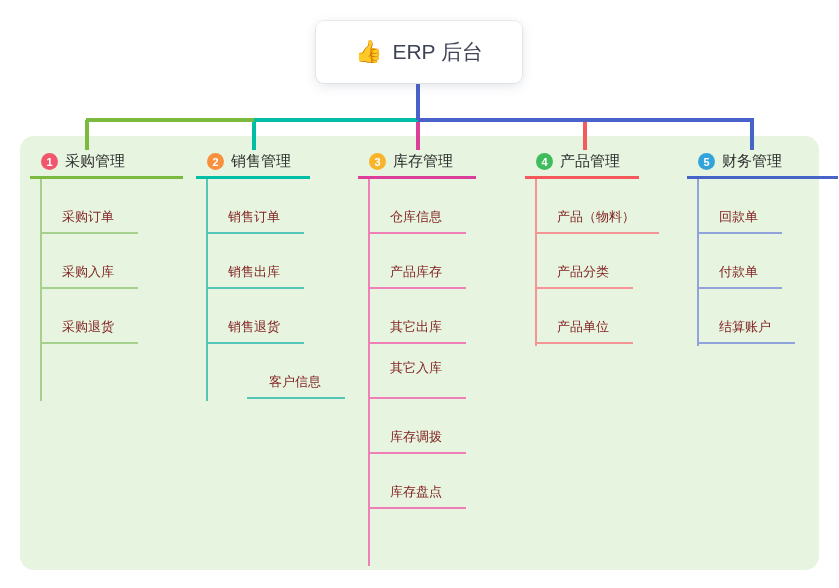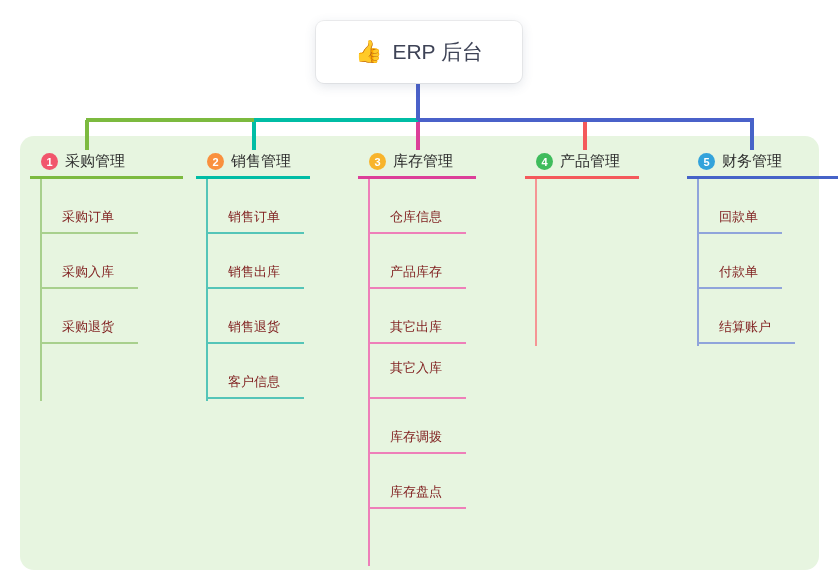--- a/index.html
+++ b/index.html
@@ -119,21 +119,21 @@
   <div class="children">
     <div class="child" style="border-bottom-color: rgb(85, 197, 184);">
         <span>销售订单</span>
       </div>
     <div class="child" style="border-bottom-color: rgb(85, 197, 184);">
         <span>销售出库</span>
       </div>
     <div class="child" style="border-bottom-color: rgb(85, 197, 184);">
         <span>销售退货</span>
       </div>
-    <div class="child" style="border-bottom-color: rgb(85, 197, 184);">
+    <div class="child" style="border-bottom-color: rgb(85, 197, 184); margin-left: 41px;">
         <span>客户信息</span>
       </div>
   </div>
 </div>
 
 <div class="branch b3">
   <div class="bheader">
     <span class="badge" style="background-color: rgb(248, 180, 43);">3</span>
     <span>库存管理</span>
   </div>
@@ -161,20 +161,31 @@
   </div>
 </div>
 
 <div class="branch b4">
   <div class="bheader">
     <span class="badge" style="background-color: rgb(63, 188, 92);">4</span>
     <span>产品管理</span>
   </div>
   <div class="hline" style="background-color: rgb(244, 89, 91);"></div>
   <div class="trunk" style="background-color: rgb(245, 149, 149);"></div>
+  <div class="children">
+    <div class="child" style="border-bottom-color: rgb(245, 149, 149);">
+        <span>产品（物料）</span>
+      </div>
+    <div class="child" style="border-bottom-color: rgb(245, 149, 149);">
+        <span>产品分类</span>
+      </div>
+    <div class="child" style="border-bottom-color: rgb(245, 149, 149);">
+        <span>产品单位</span>
+      </div>
+  </div>
 </div>
 
 <div class="branch b5">
   <div class="bheader">
     <span class="badge" style="background-color: rgb(51, 163, 219);">5</span>
     <span>财务管理</span>
   </div>
   <div class="hline" style="background-color: rgb(70, 99, 200);"></div>
   <div class="trunk" style="background-color: rgb(144, 164, 219);"></div>
   <div class="children">

